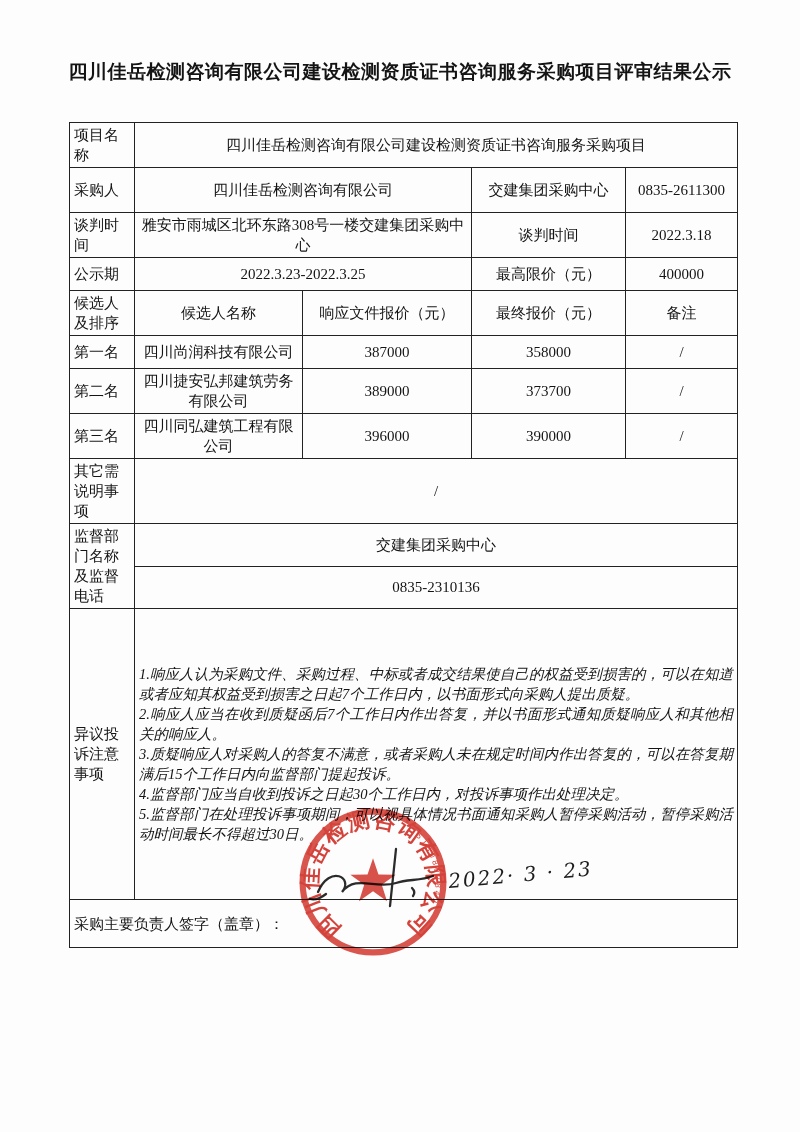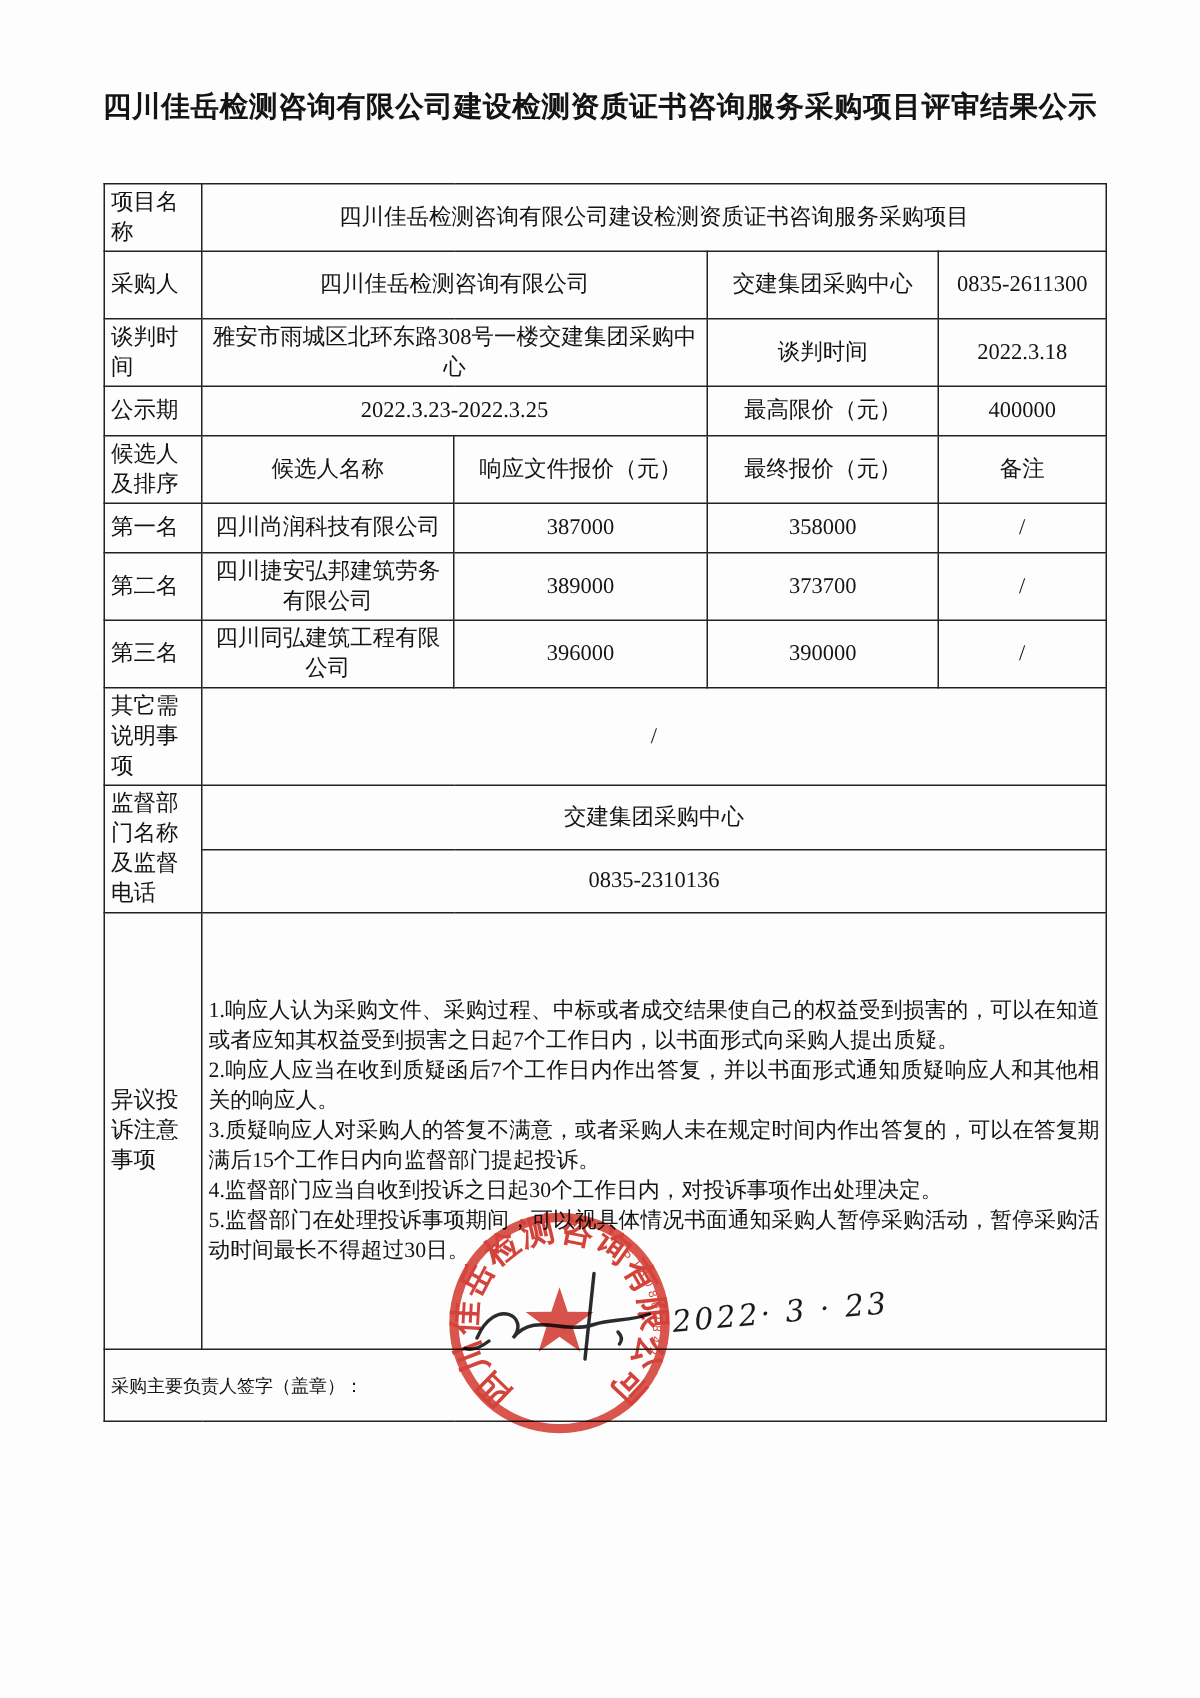--- a/index.html
+++ b/index.html
@@ -33,22 +33,22 @@
     padding:2px 4px;
     line-height:20px;
     word-break:break-all;
     overflow:hidden;
   }
   td.lab{ text-align:left; padding-left:4px; padding-right:2px;}
   td.lab.c{ text-align:left;}
   td.val{ text-align:center;margin-top:16px;}
   td.name{ text-align:left; padding:2px 7px; text-align:center;}
   td.notes{ text-align:justify; padding:6px 10px; font-size:14.5px; line-height:21px;}
-  td.notes p{margin:0;}
-  td.sig{ text-align:left; padding-left:8px; font-size:12px;}
+  td.notes p{margin:0;font-style:italic;}
+  td.sig{ text-align:left; padding-left:8px; font-size:15px;}
   
   .stamp{
     position:absolute;left:285px;top:794px;width:176px;height:176px;
     opacity:0.85;mix-blend-mode:multiply;
     pointer-events:none;
   }
   .signature{
     position:absolute;left:300px;top:842px;width:170px;height:70px;
     mix-blend-mode:multiply;pointer-events:none;
   }

